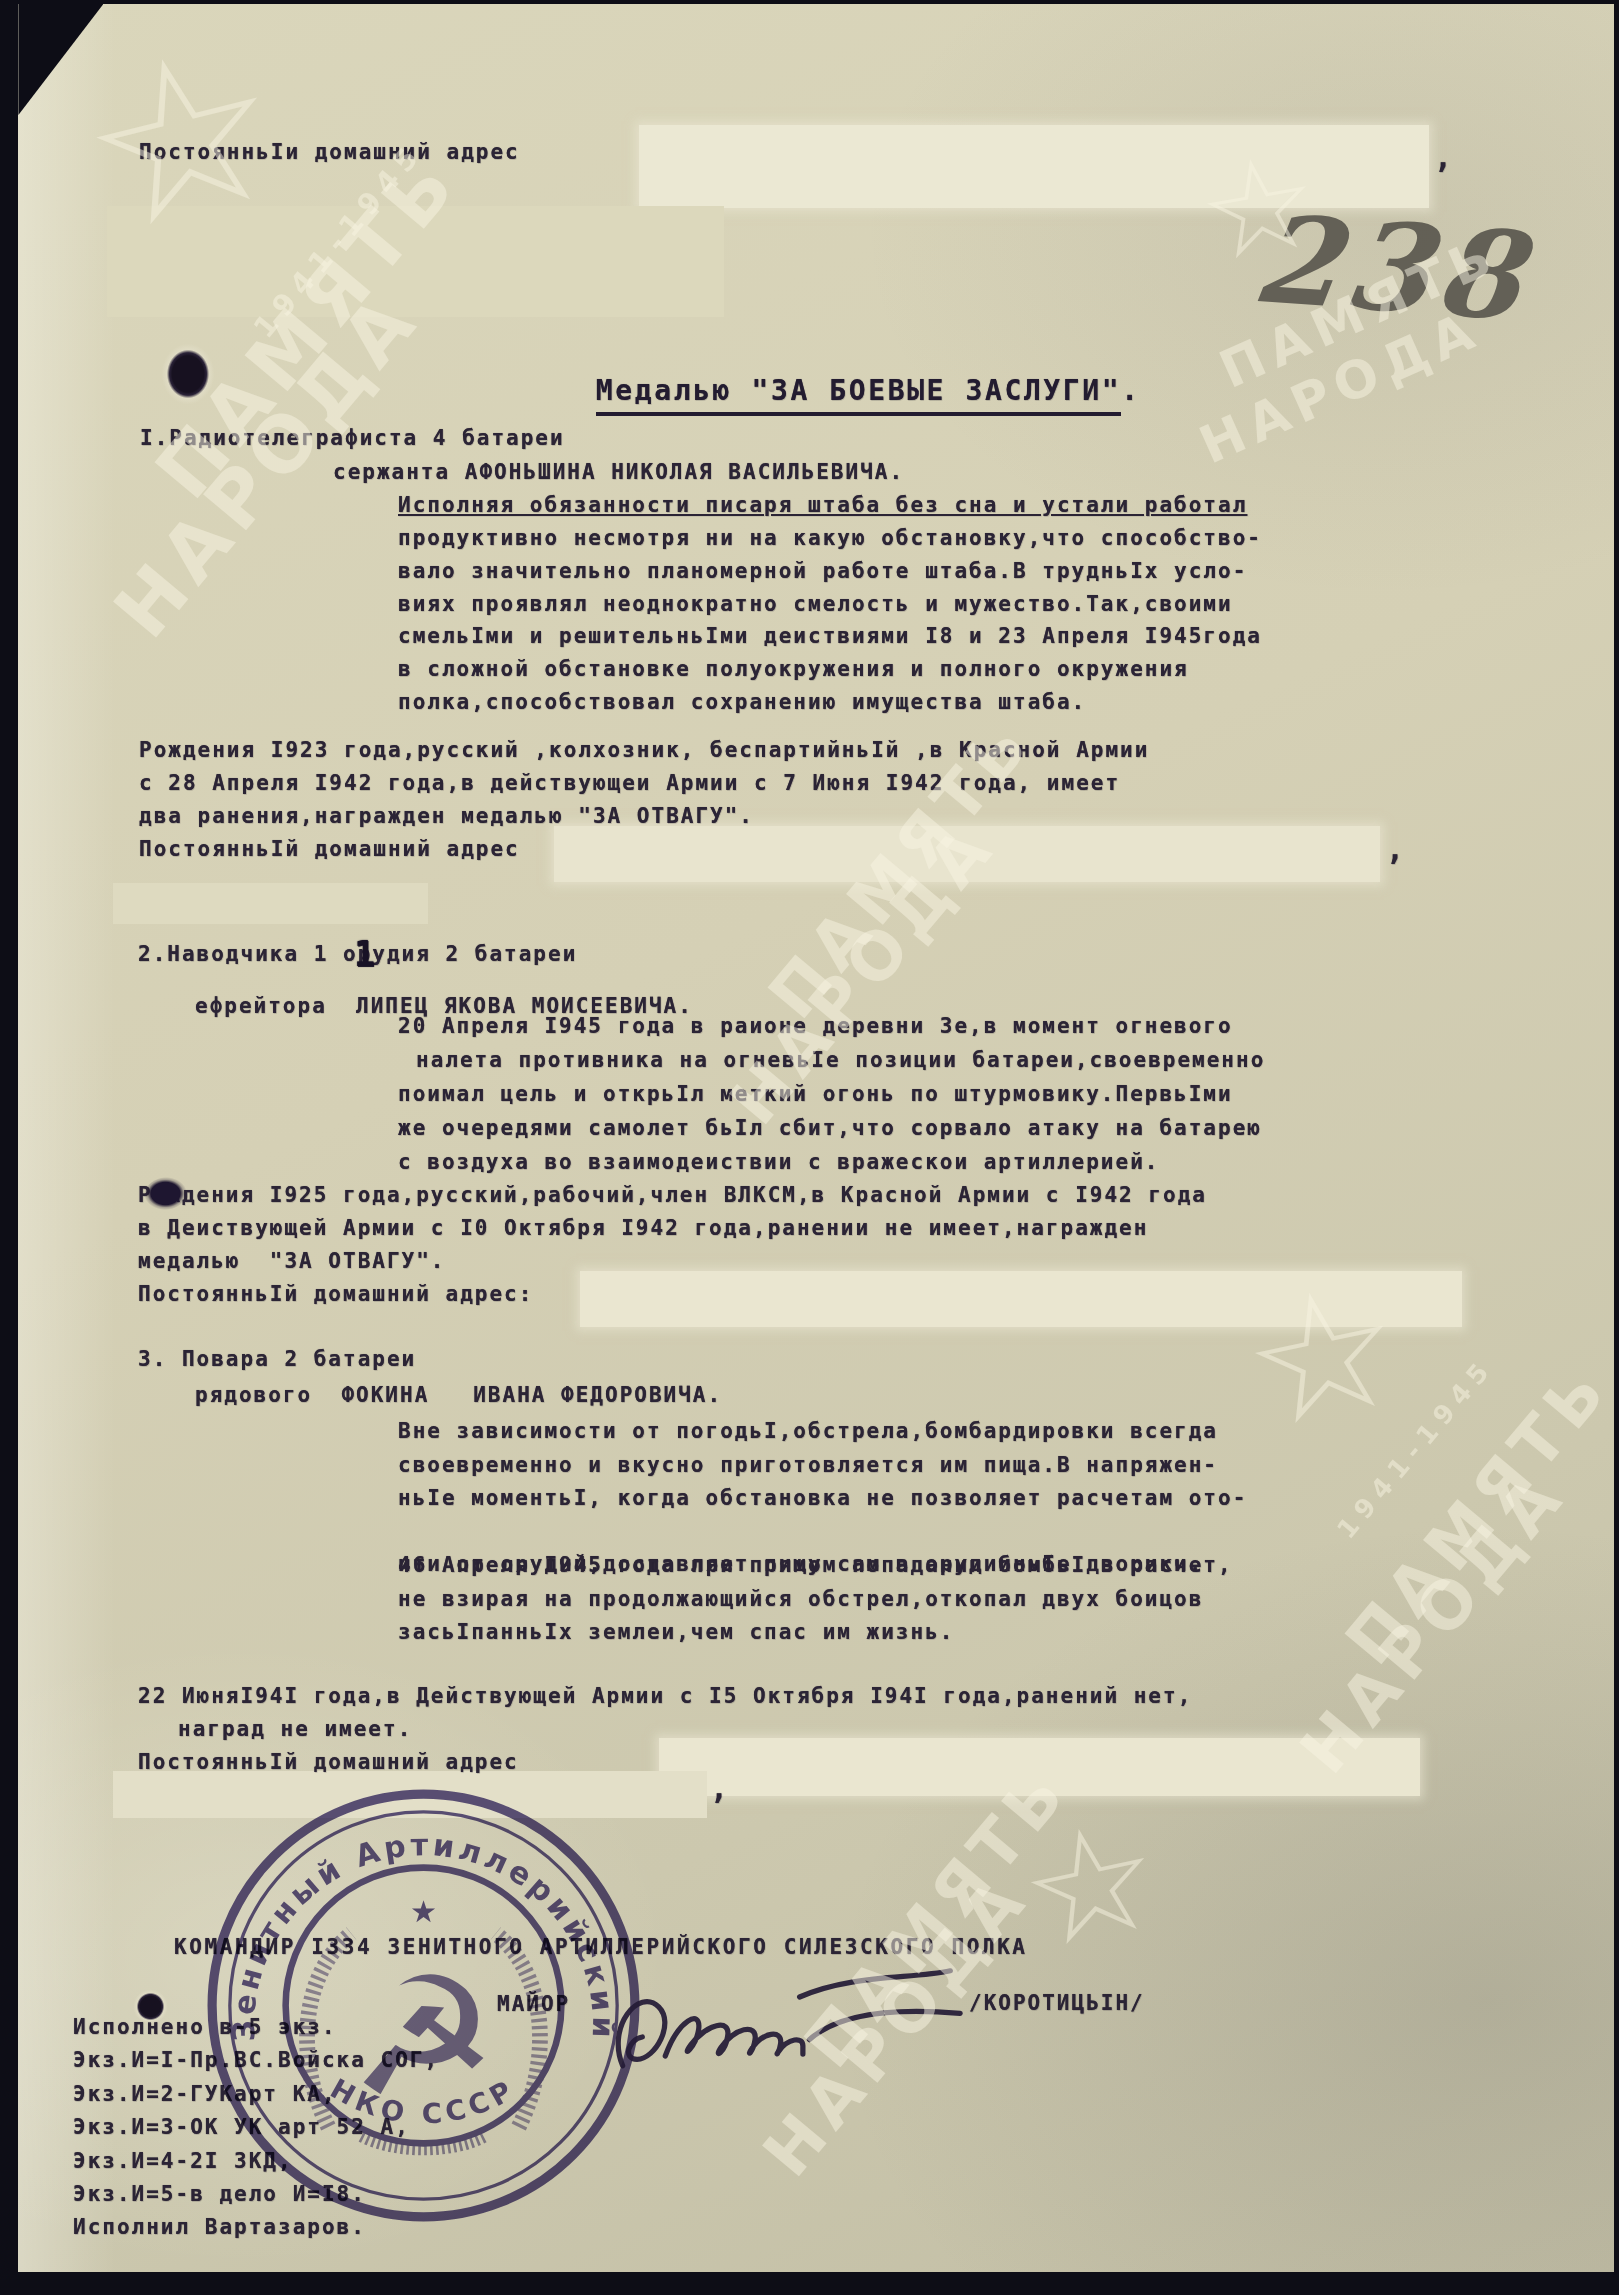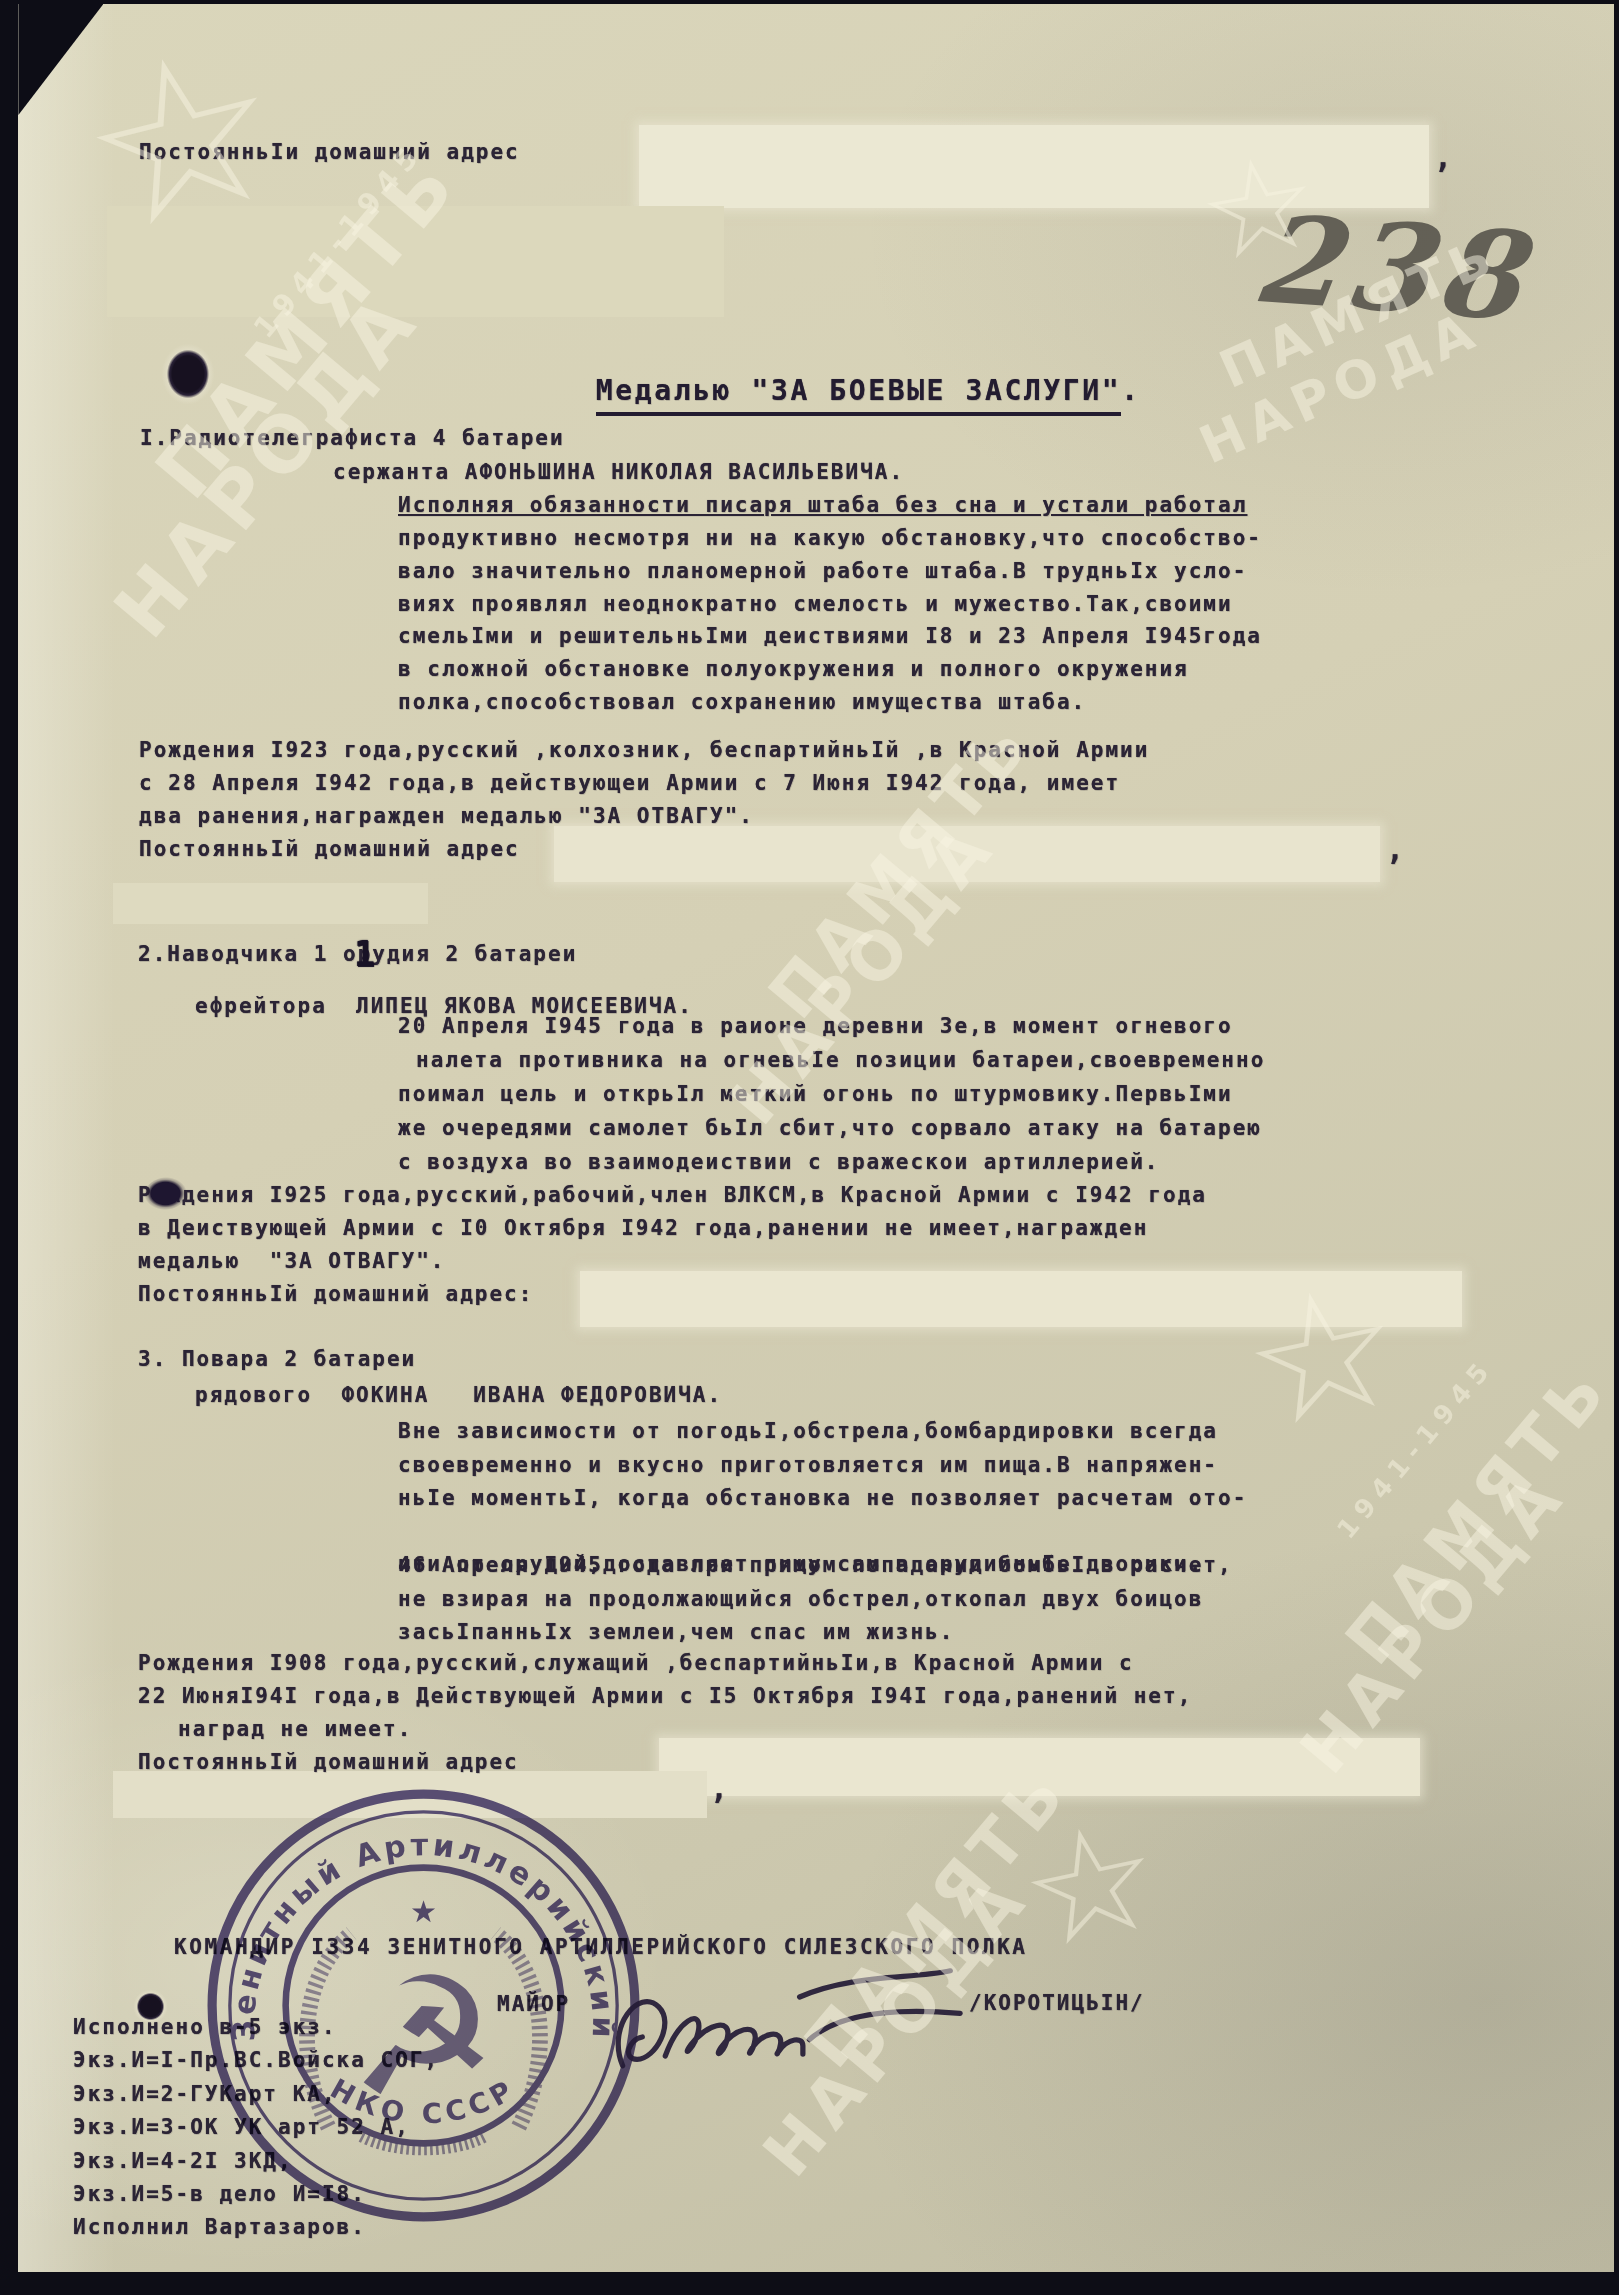--- a/index.html
+++ b/index.html
@@ -92,21 +92,20 @@
 
   <div class="t" style="left:138px;top:1347px;">3. Повара 2 батареи</div>
   <div class="t" style="left:195px;top:1383px;">рядового  ФОКИНА   ИВАНА ФЕДОРОВИЧА.</div>
   <div class="t" style="left:398px;top:1419px;">Вне зависимости от погодьI,обстрела,бомбардировки всегда</div>
   <div class="t" style="left:398px;top:1453px;">своевременно и вкусно приготовляется им пища.В напряжен-</div>
   <div class="t" style="left:398px;top:1486px;">ньIе моментьI, когда обстановка не позволяет расчетам ото-</div>
   <div class="t" style="left:398px;top:1520px;margin-top:32px;">ити от орудий,доставляет пищу сам в орудииньIе дворики.</div>
   <div class="t" style="left:398px;top:1553px;">46 Апреля I945 года при прямом попадании бомбьI в расчет,</div>
   <div class="t" style="left:398px;top:1587px;">не взирая на продолжающийся обстрел,откопал двух боицов</div>
   <div class="t" style="left:398px;top:1620px;">засьIпанньIх землеи,чем спас им жизнь.</div>
-  <div class="t" style="left:138px;top:1651px;">Рождения I908 года,русский,служащий ,беспартийньIи,в Красной Армии с</div>
   <div class="t" style="left:138px;top:1684px;">22 ИюняI94I года,в Действующей Армии с I5 Октября I94I года,ранений нет,</div>
   <div class="t" style="left:138px;top:1717px;margin-left:40px;">наград не имеет.</div>
   <div class="t" style="left:138px;top:1750px;">ПостоянньIй домашний адрес</div>
   <div class="t" style="left:710px;top:1771px;font-size:30px;">,</div>
 
   <div class="t" style="left:174px;top:1935px;letter-spacing:2.6px;">КОМАНДИР I334 ЗЕНИТНОГО АРТИЛЛЕРИЙСКОГО СИЛЕЗСКОГО ПОЛКА</div>
   <div class="t" style="left:497px;top:1992px;">МАЙОР</div>
   <div class="t" style="left:969px;top:1991px;">/КОРОТИЦЬIН/</div>
 
   <div class="t" style="left:73px;top:2015px;">Исполнено в-5 экз.</div>

